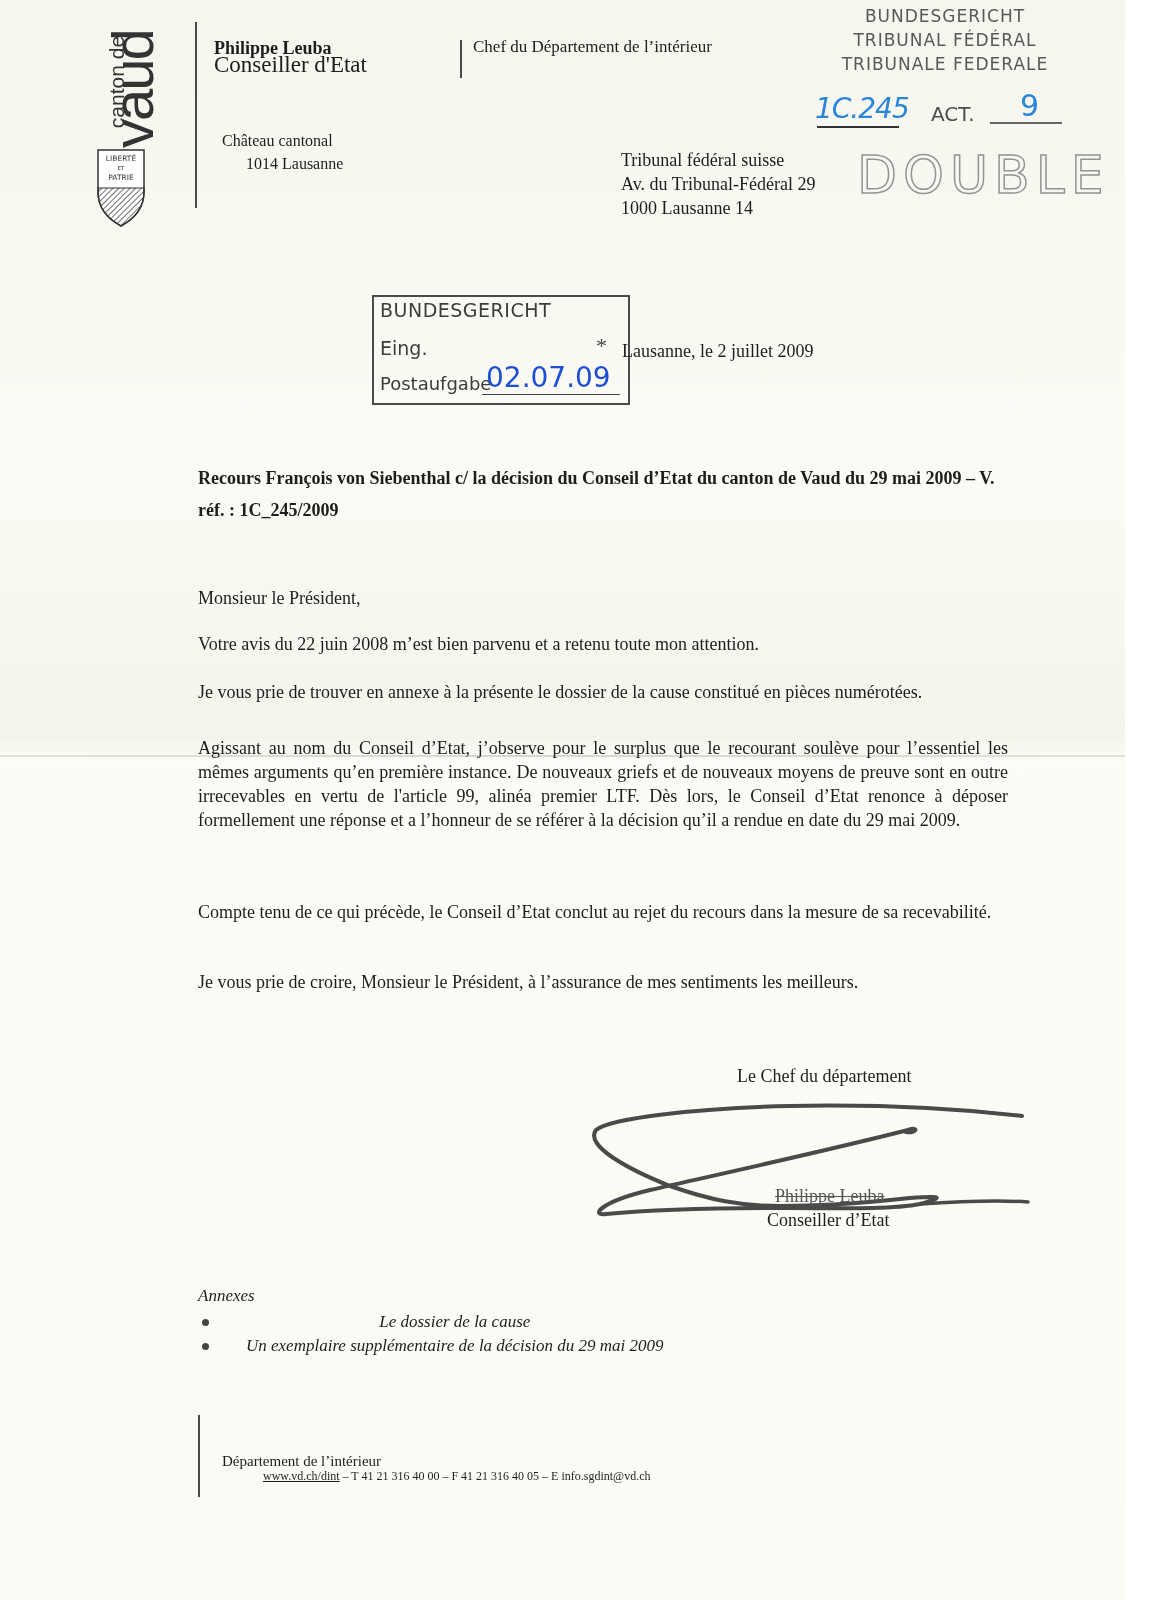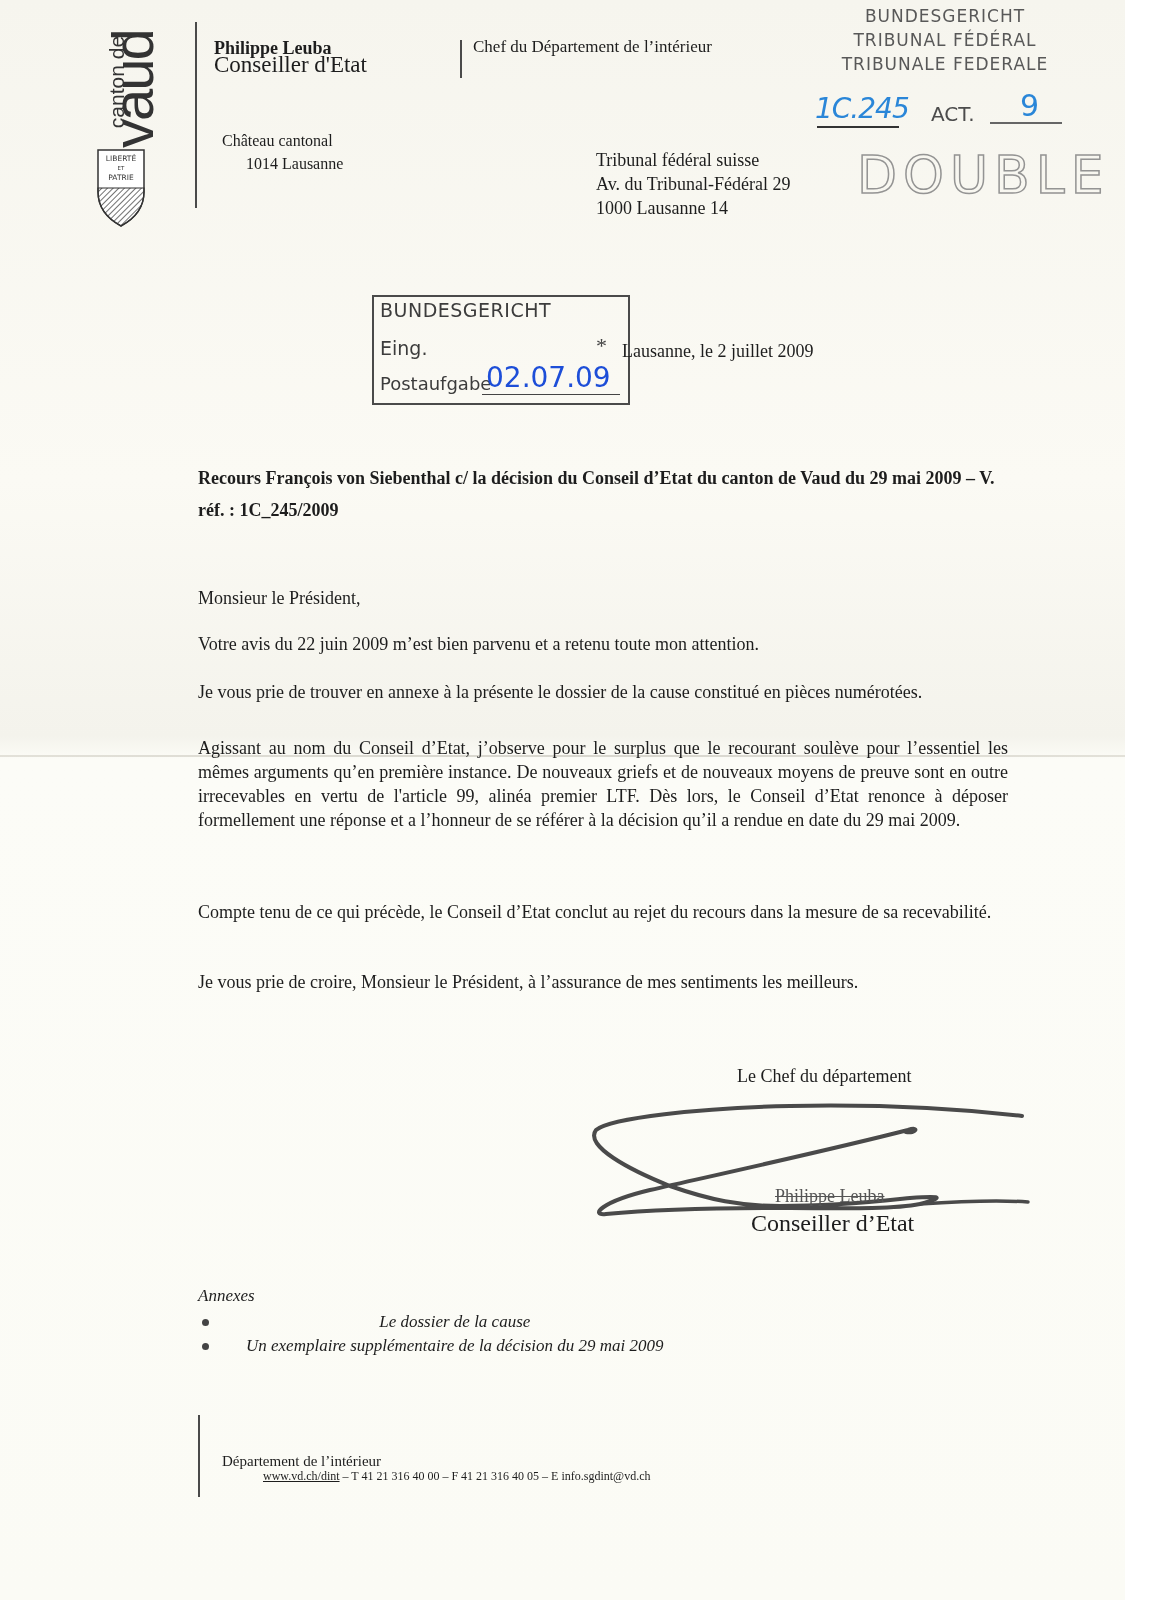--- a/index.html
+++ b/index.html
@@ -42,21 +42,21 @@
   .shield svg { width:50px; height:80px; }
 
   .vrule { background:#4a4a4a; width:2px; }
 
   .author-name { left:214px; top:38px; font-size:18px; font-weight:bold; }
   .author-title { left:214px; top:52px; font-size:23px; }
   .addr-line1 { left:222px; top:132px; font-size:16px; }
   .addr-line2 { left:222px; top:155px; font-size:16px;margin-left:24px; }
   .dept-head { left:473px; top:37px; font-size:17px; }
 
-  .recipient { left:596px; top:148px; font-size:18px; line-height:24px; }
+  .recipient { left:621px; top:148px; font-size:18px; line-height:24px; }
 
   
   .court-stamp {
     left:825px; top:4px; width:240px; font-family:"DejaVu Sans",sans-serif;
     color:#585858; text-align:center; letter-spacing:1px;
   }
   .court-stamp div { font-size:17px; line-height:24px; }
   .act-line { left:815px; top:90px; width:250px; height:40px; }
   .act-handwritten { position:absolute; left:0; top:2px; font-family:"DejaVu Sans",sans-serif;
     font-size:28px; color:#2a86d8; font-style:italic; letter-spacing:-1px; }
@@ -92,21 +92,21 @@
   .salutation { top:586px; }
   .p1 { top:632px; }
   .p2 { top:680px; }
   .p3 { top:736px; }
   .p4 { top:900px; }
   .p5 { top:970px; }
 
   .sign-role { left:737px; top:1066px; font-size:18px; }
   .signature { left:590px; top:1090px; width:440px; height:140px; }
   .signer-name { left:775px; top:1186px; font-size:18px; color:#555; text-decoration:line-through; text-decoration-color:#555; }
-  .signer-title { left:751px; top:1210px; font-size:24px; }
+  .signer-title { left:767px; top:1210px; font-size:18px; }
 
   .annexes-title { left:198px; top:1286px; font-size:17px; font-style:italic; }
   .annex-list { left:198px; top:1310px; margin:0; padding:0; list-style:none; font-size:17px; font-style:italic;text-align:center; }
   .annex-list li { position:relative; padding-left:48px; line-height:24px; }
   .annex-list li::before {
     content:""; position:absolute; left:4px; top:9px; width:7px; height:7px; border-radius:50%; background:#444;
   }
 
   .footer-rule { left:198px; top:1415px; height:82px; }
   .footer-dept { left:222px; top:1453px; font-size:15px; }
@@ -177,21 +177,21 @@
   <span class="r3-line"></span>
   <span class="r3-date">02.07.09</span>
 </div>
 <div class="abs asterisk">*</div>
 
 <div class="abs place-date">Lausanne, le 2 juillet 2009</div>
 
 <div class="abs subject">Recours François von Siebenthal c/ la décision du Conseil d’Etat du canton de Vaud du 29 mai 2009 – V. réf. : 1C_245/2009</div>
 
 <div class="abs body-text salutation">Monsieur le Président,</div>
-<div class="abs body-text p1">Votre avis du 22 juin 2009 m’est bien parvenu et a retenu toute mon attention.</div>
+<div class="abs body-text p1">Votre avis du 22 juin 2008 m’est bien parvenu et a retenu toute mon attention.</div>
 <div class="abs body-text p2">Je vous prie de trouver en annexe à la présente le dossier de la cause constitué en pièces numérotées.</div>
 <div class="abs body-text p3">Agissant au nom du Conseil d’Etat, j’observe pour le surplus que le recourant soulève pour l’essentiel les mêmes arguments qu’en première instance. De nouveaux griefs et de nouveaux moyens de preuve sont en outre irrecevables en vertu de l'article 99, alinéa premier LTF. Dès lors, le Conseil d’Etat renonce à déposer formellement une réponse et a l’honneur de se référer à la décision qu’il a rendue en date du 29 mai 2009.</div>
 <div class="abs body-text p4">Compte tenu de ce qui précède, le Conseil d’Etat conclut au rejet du recours dans la mesure de sa recevabilité.</div>
 <div class="abs body-text p5">Je vous prie de croire, Monsieur le Président, à l’assurance de mes sentiments les meilleurs.</div>
 
 <div class="abs sign-role">Le Chef du département</div>
 <div class="abs signature">
   <svg width="440" height="140" viewBox="0 0 440 140">
     <path d="M432 26 C 380 20, 300 14, 200 16 C 110 18, 20 28, 6 40 C -6 56, 40 80, 80 96 C 120 110, 150 116, 190 116 C 250 116, 300 110, 320 108 C 345 106, 360 106, 330 114 C 300 120, 240 118, 200 118 C 140 118, 60 120, 16 124 C 0 126, 10 112, 60 100 C 130 84, 240 60, 318 40 C 330 36, 326 44, 316 42" fill="none" stroke="#4a4a4a" stroke-width="4" stroke-linecap="round" stroke-linejoin="round"></path>
     <path d="M330 114 C 360 112, 410 110, 438 112" fill="none" stroke="#4a4a4a" stroke-width="3.5" stroke-linecap="round"></path>

